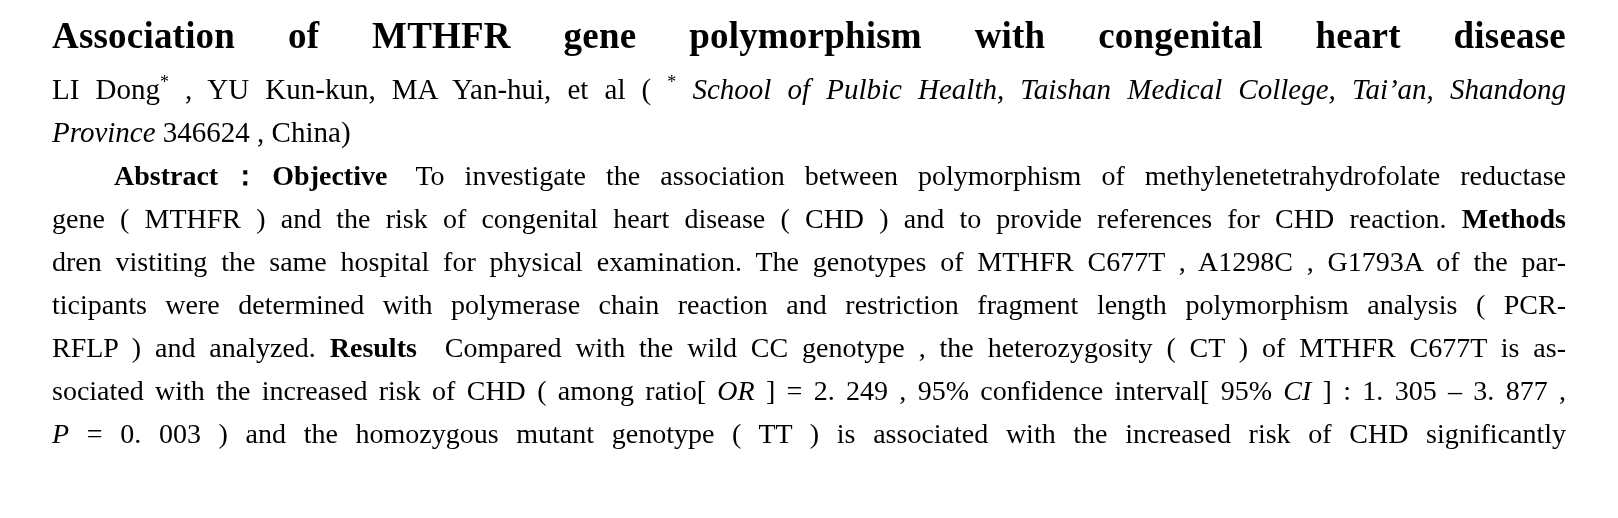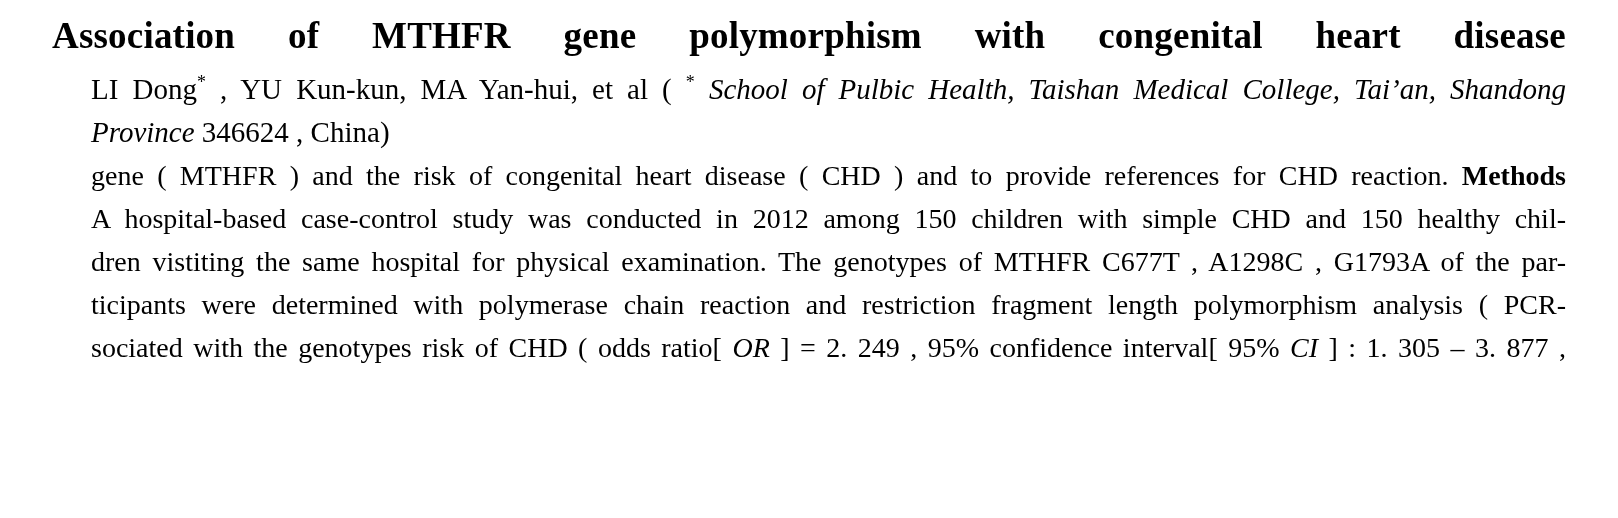--- a/index.html
+++ b/index.html
@@ -31,21 +31,20 @@
     text-align-last: justify;
     letter-spacing: 0.2px;
   }
   .lines {
     padding-top: 4px;
   }
   .line {
     font-size: 28px;
     line-height: 43px;
     white-space: nowrap;
-    margin-left: 39px;
   }
   .line.byline {
     font-size: 29px;
   }
   .line.justify {
     text-align: justify;
     text-align-last: justify;
     white-space: normal;
   }
   .line.indent {
@@ -60,19 +59,21 @@
   }
 </style>
 </head>
 <body>
 
 <main class="page">
   <h1 class="title">Association of MTHFR gene polymorphism with congenital heart disease</h1>
   <div class="lines" id="lines-container">
       <div class="line byline justify"><span>LI Dong</span><span class="r-sup">*</span><span> , YU Kun-kun, MA Yan-hui, et al ( </span><span class="r-sup">*</span><span> </span><span class="r-i">School of Pulbic Health, Taishan Medical College, Tai’an, Shandong</span></div>
       <div class="line byline"><span class="r-i">Province </span><span>346624 , China)</span></div>
+      <div class="line justify indent"><span class="r-b">Abstract</span><span class="r-b">：</span><span class="r-b">Objective</span><span> To investigate the association between polymorphism of methylenetetrahydrofolate reductase</span></div>
       <div class="line justify"><span>gene ( MTHFR ) and the risk of congenital heart disease ( CHD ) and to provide references for CHD reaction. </span><span class="r-b">Methods</span></div>
-      <div class="line justify"><span>A hospital-based case-control study was conducted in 2012 among 150 children with simple CHD and 150 healthy chil-</span></div>
       <div class="line justify"><span>dren vistiting the same hospital for physical examination. The genotypes of MTHFR C677T , A1298C , G1793A of the par-</span></div>
       <div class="line justify"><span>ticipants were determined with polymerase chain reaction and restriction fragment length polymorphism analysis ( PCR-</span></div>
-      <div class="line justify"><span>sociated with the genotypes risk of CHD ( odds ratio[ </span><span class="r-i">OR</span><span> ] = 2. 249 , 95% confidence interval[ 95% </span><span class="r-i">CI</span><span> ] : 1. 305 – 3. 877 ,</span></div>
+      <div class="line justify"><span>RFLP ) and analyzed. </span><span class="r-b">Results</span><span> Compared with the wild CC genotype , the heterozygosity ( CT ) of MTHFR C677T is as-</span></div>
+      <div class="line justify"><span>sociated with the increased risk of CHD ( among ratio[ </span><span class="r-i">OR</span><span> ] = 2. 249 , 95% confidence interval[ 95% </span><span class="r-i">CI</span><span> ] : 1. 305 – 3. 877 ,</span></div>
+      <div class="line justify"><span class="r-i">P</span><span> = 0. 003 ) and the homozygous mutant genotype ( TT ) is associated with the increased risk of CHD significantly</span></div>
     </div>
 </main>
 
 </body></html>

